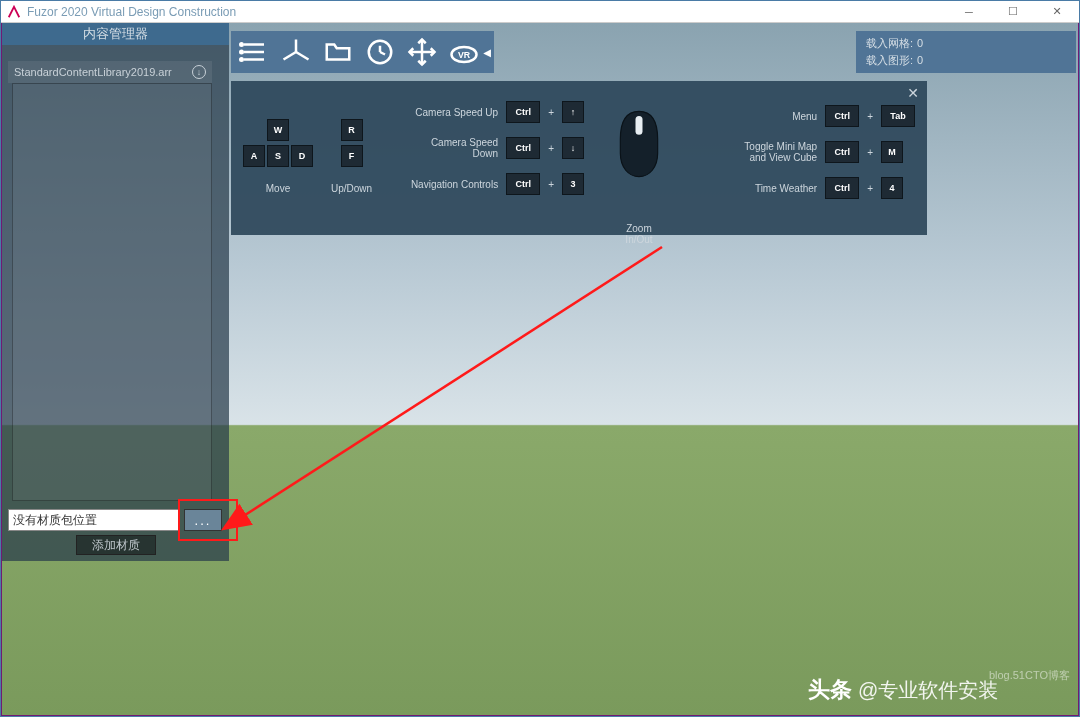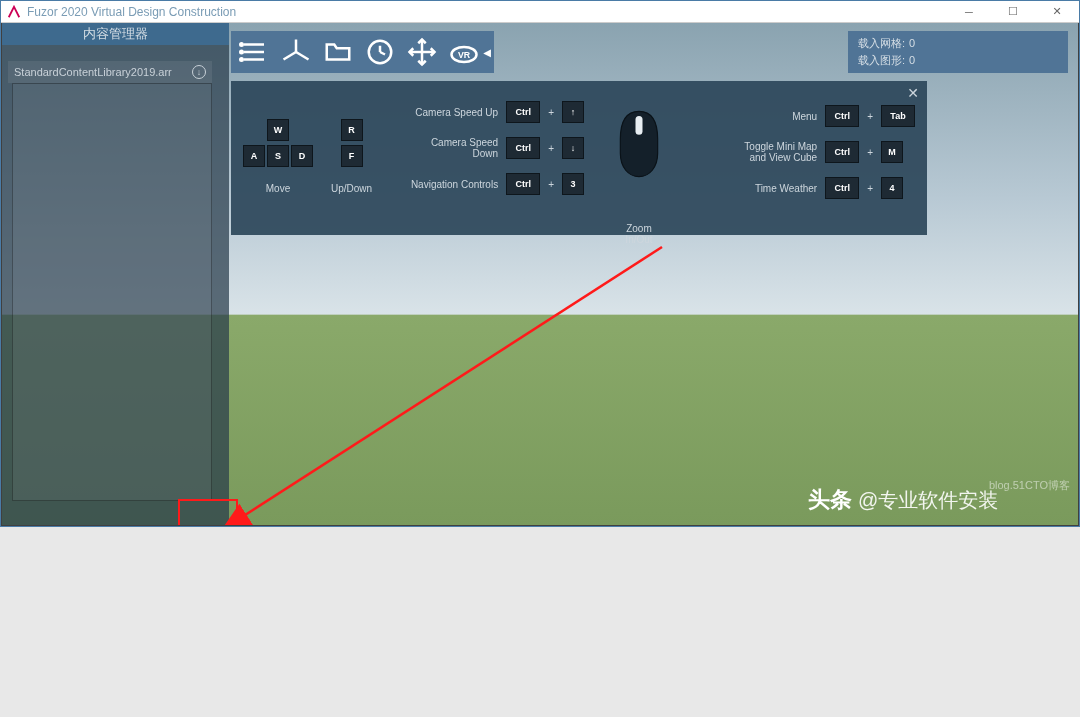--- a/index.html
+++ b/index.html
@@ -1,18 +1,18 @@
 <!DOCTYPE html>
 <html><head>
 <meta charset="utf-8">
 <style>
   * { margin: 0; padding: 0; box-sizing: border-box; font-family: "Microsoft YaHei", Arial, sans-serif; }
   body { width: 1080px; height: 717px; background: #e8e8e8; overflow: hidden; position: relative; }
 
-  .window { position: absolute; left: 0; top: 0; width: 1080px; height: 527px; background: #404040; border: 1px solid #4a7ba6; }
+  .window { position: absolute; left: 0; top: 0; width: 1080px; height: 717px; background: #701a75; border: 1px solid #4a7ba6; }
 
   
   .titlebar { height: 22px; background: #fff; display: flex; align-items: center; padding-left: 6px; border-bottom: 1px solid #ccc; }
   .titlebar .app-icon { width: 14px; height: 14px; margin-right: 6px; }
   .titlebar .title-text { color: #7a9cb5; font-size: 12px; flex: 1; }
   .winbtn { width: 44px; height: 22px; display: flex; align-items: center; justify-content: center; color: #666; font-size: 11px; }
 
   
   .client { position: absolute; left: 1px; top: 22px; right: 1px; bottom: 1px; overflow: hidden; padding-left: 40px; }
 
@@ -29,21 +29,21 @@
   .cm-add { position: absolute; left: 74px; top: 512px; width: 80px; height: 20px; background: rgba(0,0,0,0.4); color: #bfc7cc; font-size: 12px; display:flex;align-items:center;justify-content:center; border:1px solid #222;}
   .cm-overlay { position: absolute; left: 0; top: 0; width: 227px; height: 538px; background: rgba(40,60,75,0.72); }
 
   
   .toolbar { position: absolute; left: 229px; top: 8px; height: 42px; background: #507496; display: flex; align-items: center; padding: 0 8px; gap: 12px; }
   .toolbar .ticon { width: 30px; height: 30px; display:flex;align-items:center;justify-content:center; }
   .toolbar svg { stroke: #fff; fill: none; stroke-width: 2; }
   .collapse-handle { position:absolute; left:478px; top:8px; width:14px; height:42px; background:#507496; color:#fff; display:flex;align-items:center;justify-content:center; font-size:10px;}
 
   
-  .stats { position: absolute; right: 10px; top: 8px; width: 220px; height: 42px; background: #507496; color: #d5dee5; font-size: 11px; padding: 4px 10px; display:flex; flex-direction:column; justify-content:center; gap:2px;}
+  .stats { position: absolute; right: 2px; top: 8px; width: 220px; height: 42px; background: #507496; color: #d5dee5; font-size: 11px; padding: 4px 10px; display:flex; flex-direction:column; justify-content:center; gap:2px;}
   .stats div span.num{ margin-left:4px;}
 
   
   .controls-overlay { position: absolute; left: 229px; top: 58px; width: 696px; height: 154px; background: rgba(45,70,90,0.92); color: #cdd6dd; font-size: 10px; }
   .controls-overlay .close-x { position: absolute; right: 8px; top: 4px; color: #cdd6dd; font-size: 14px; cursor:pointer;}
   .co-grid { position:absolute; inset:0; padding: 20px 12px 8px 12px; display:flex; gap:18px; align-items:flex-start;}
   .wasd-box { display:flex; flex-direction:column; align-items:center; gap:4px; margin-top:18px;}
   .keycap { width:22px; height:22px; background:#1e2a34; border:1px solid #0e161c; display:flex;align-items:center;justify-content:center; color:#fff; font-size:9px; font-weight:bold;}
   .keycap.wide{ width:34px;}
   .wasd-row{ display:flex; gap:2px;}
@@ -84,20 +84,26 @@
   <div class="client">
     <div class="viewport"></div>
 
     <div class="cm-overlay"></div>
     <div class="cm-header">内容管理器</div>
     <div class="cm-sub">
       <span>StandardContentLibrary2019.arr</span>
       <span class="dl-icon">↓</span>
     </div>
     <div class="cm-tree"></div>
+    <div class="cm-path-row">
+      <div class="cm-path">
+          <span>没有材质包位置</span>
+        </div>
+      <div class="cm-browse">...</div>
+    </div>
     <div class="cm-add">添加材质</div>
 
     <div class="toolbar">
       <div class="ticon">
           <svg viewBox="0 0 24 24">
             <line x1="4" y1="6" x2="20" y2="6"></line>
             <line x1="4" y1="12" x2="20" y2="12"></line>
             <line x1="4" y1="18" x2="20" y2="18"></line>
             <circle cx="2" cy="6" r="1" fill="#fff"></circle>
             <circle cx="2" cy="12" r="1" fill="#fff"></circle>

